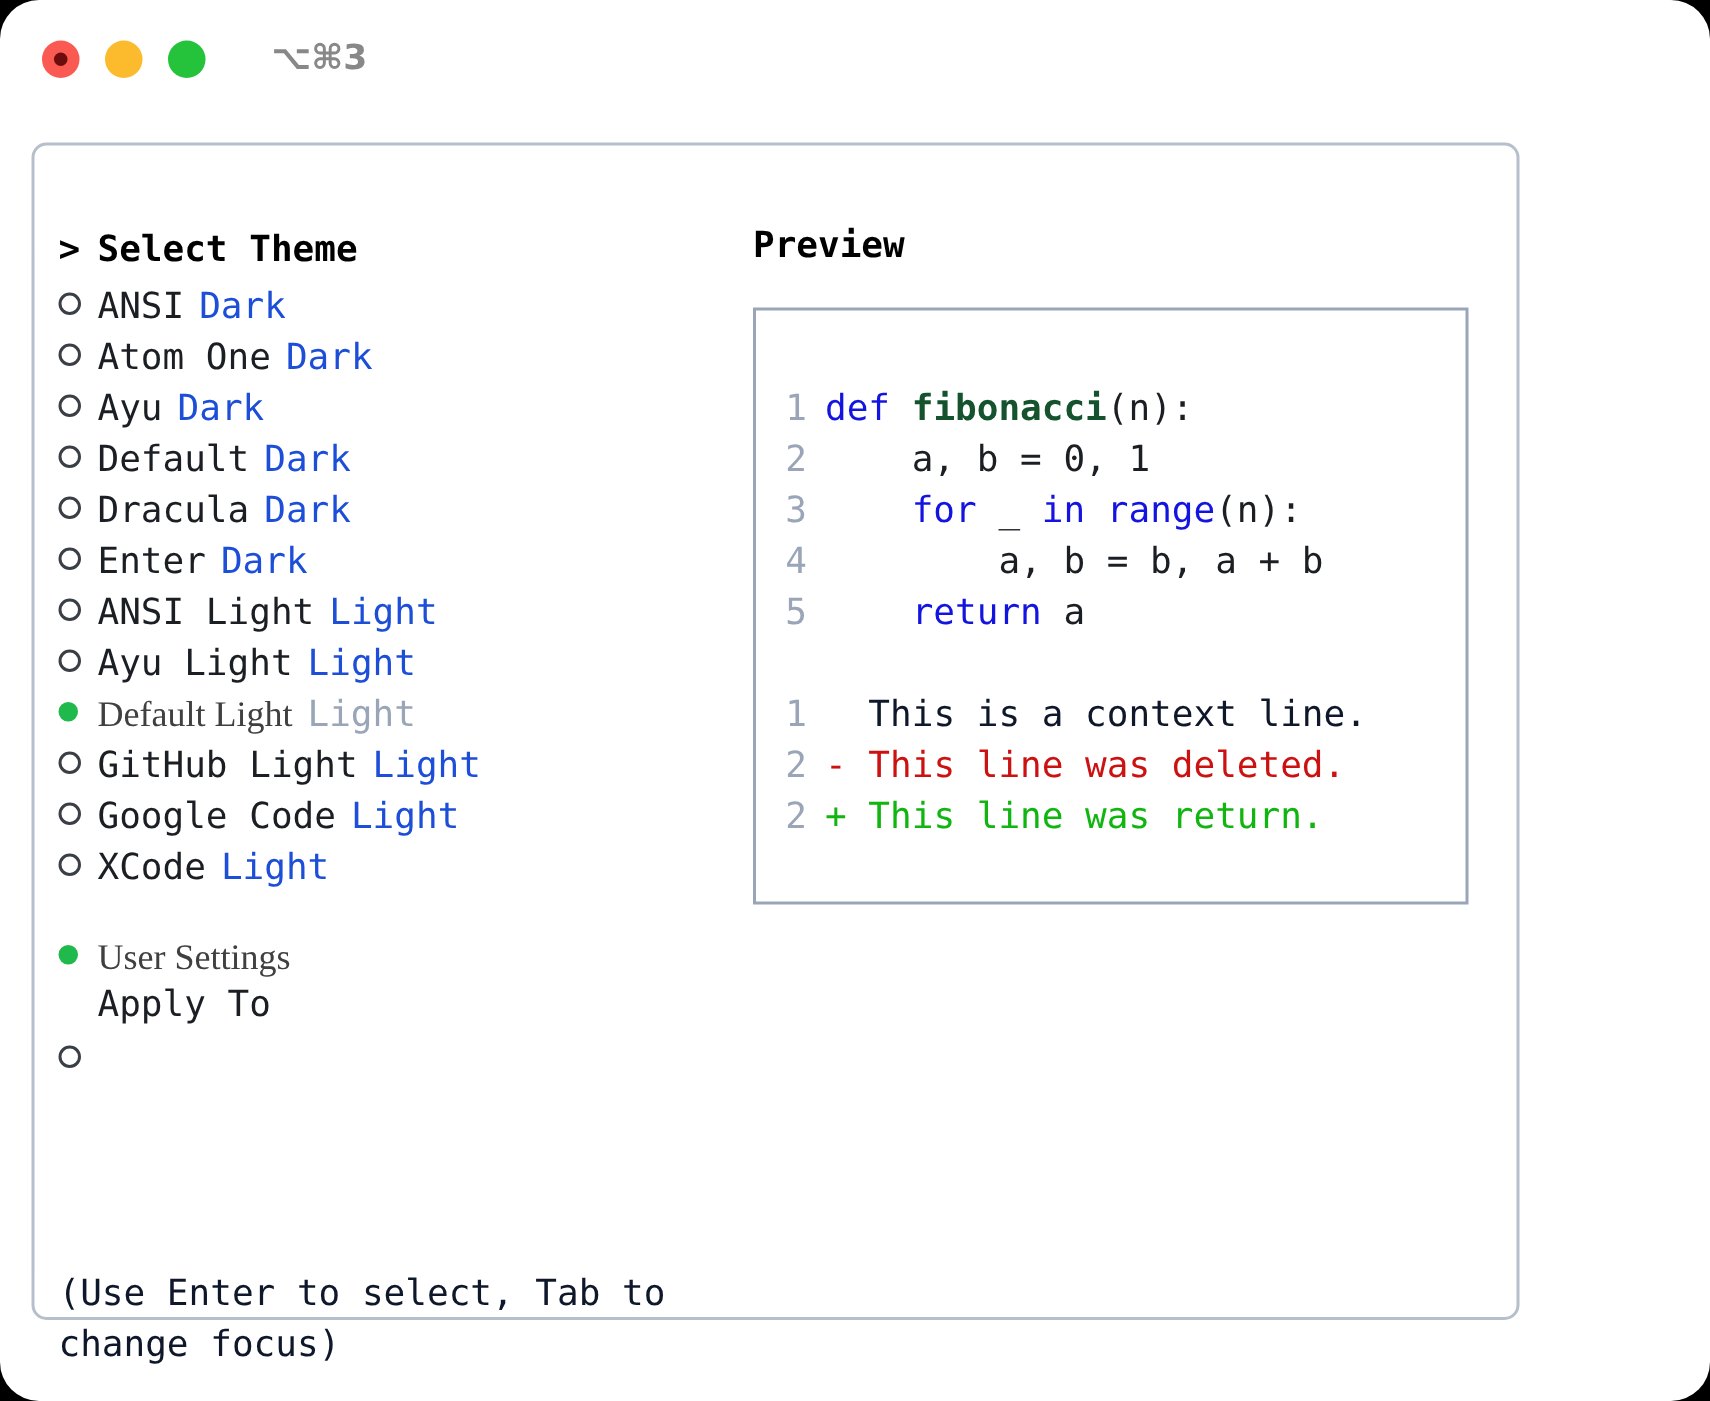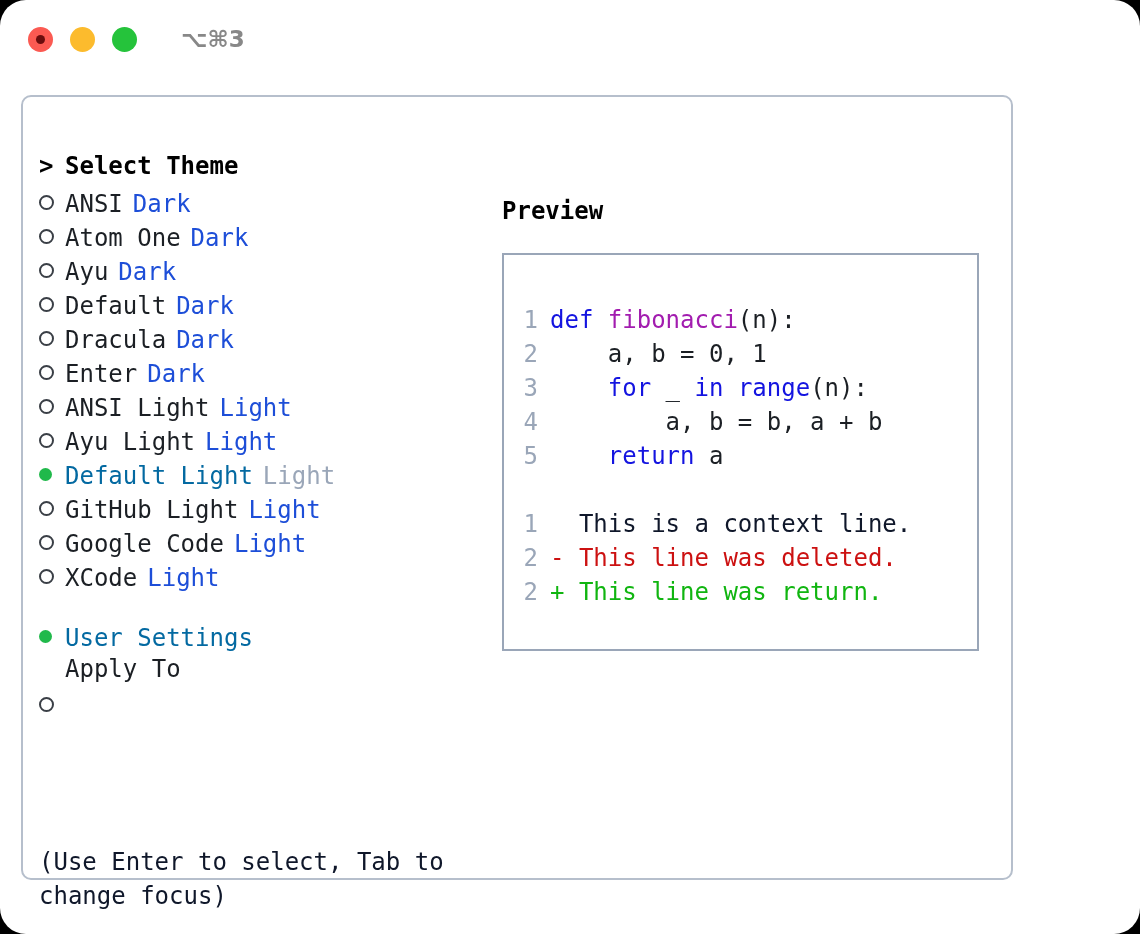--- a/index.html
+++ b/index.html
@@ -129,21 +129,21 @@
   .header-row {
     font-weight: bold;
     color: #000000;
     height: 38px;
   }
   .header-row .marker {
     font-weight: bold;
     color: #000000;
   }
   .label      { color: #1b1f24; }
-  .label-sel  { color: #0369a1; }
+  .label-sel  { color: #404040; font-family: Liberation Serif, serif; }
   .badge      { color: #1d4ed8; padding-left: 10px; }
   .badge-sel  { color: #9aa6b8; padding-left: 10px; }
 
   .section-gap { height: 26px; }
 
   .hint {
     position: absolute;
     left: 16px;
     top: 748px;
     width: 420px;
@@ -151,21 +151,20 @@
     font-size: 24px;
     line-height: 34px;
   }
 
   
   .right-col {
     position: absolute;
     left: 479px;
     top: 52px;
     width: 490px;
-    margin-top: 48px;
   }
   .preview-title {
     font-size: 24px;
     font-weight: bold;
     color: #000000;
     margin-bottom: 28px;
   }
   .preview-box {
     width: 477px;
     height: 398px;
@@ -183,21 +182,21 @@
   .lineno {
     width: 46px;
     flex: 0 0 46px;
     text-align: right;
     color: #9aa6b8;
     padding-right: 12px;
     box-sizing: border-box;
   }
   .codetext { color: #1b1f24; }
   .kw  { color: #1414e0; }
-  .fn  { color: #a21caf; }
+  .fn  { color: #14532d; font-weight: bold; }
   .pn  { color: #1b1f24; }
   .diff-gap { height: 34px; }
   .ctx { color: #0f172a; }
   .del { color: #cc1111; }
   .add { color: #10b510; }
 </style>
 </head>
 <body>
 
 <div class="page">

